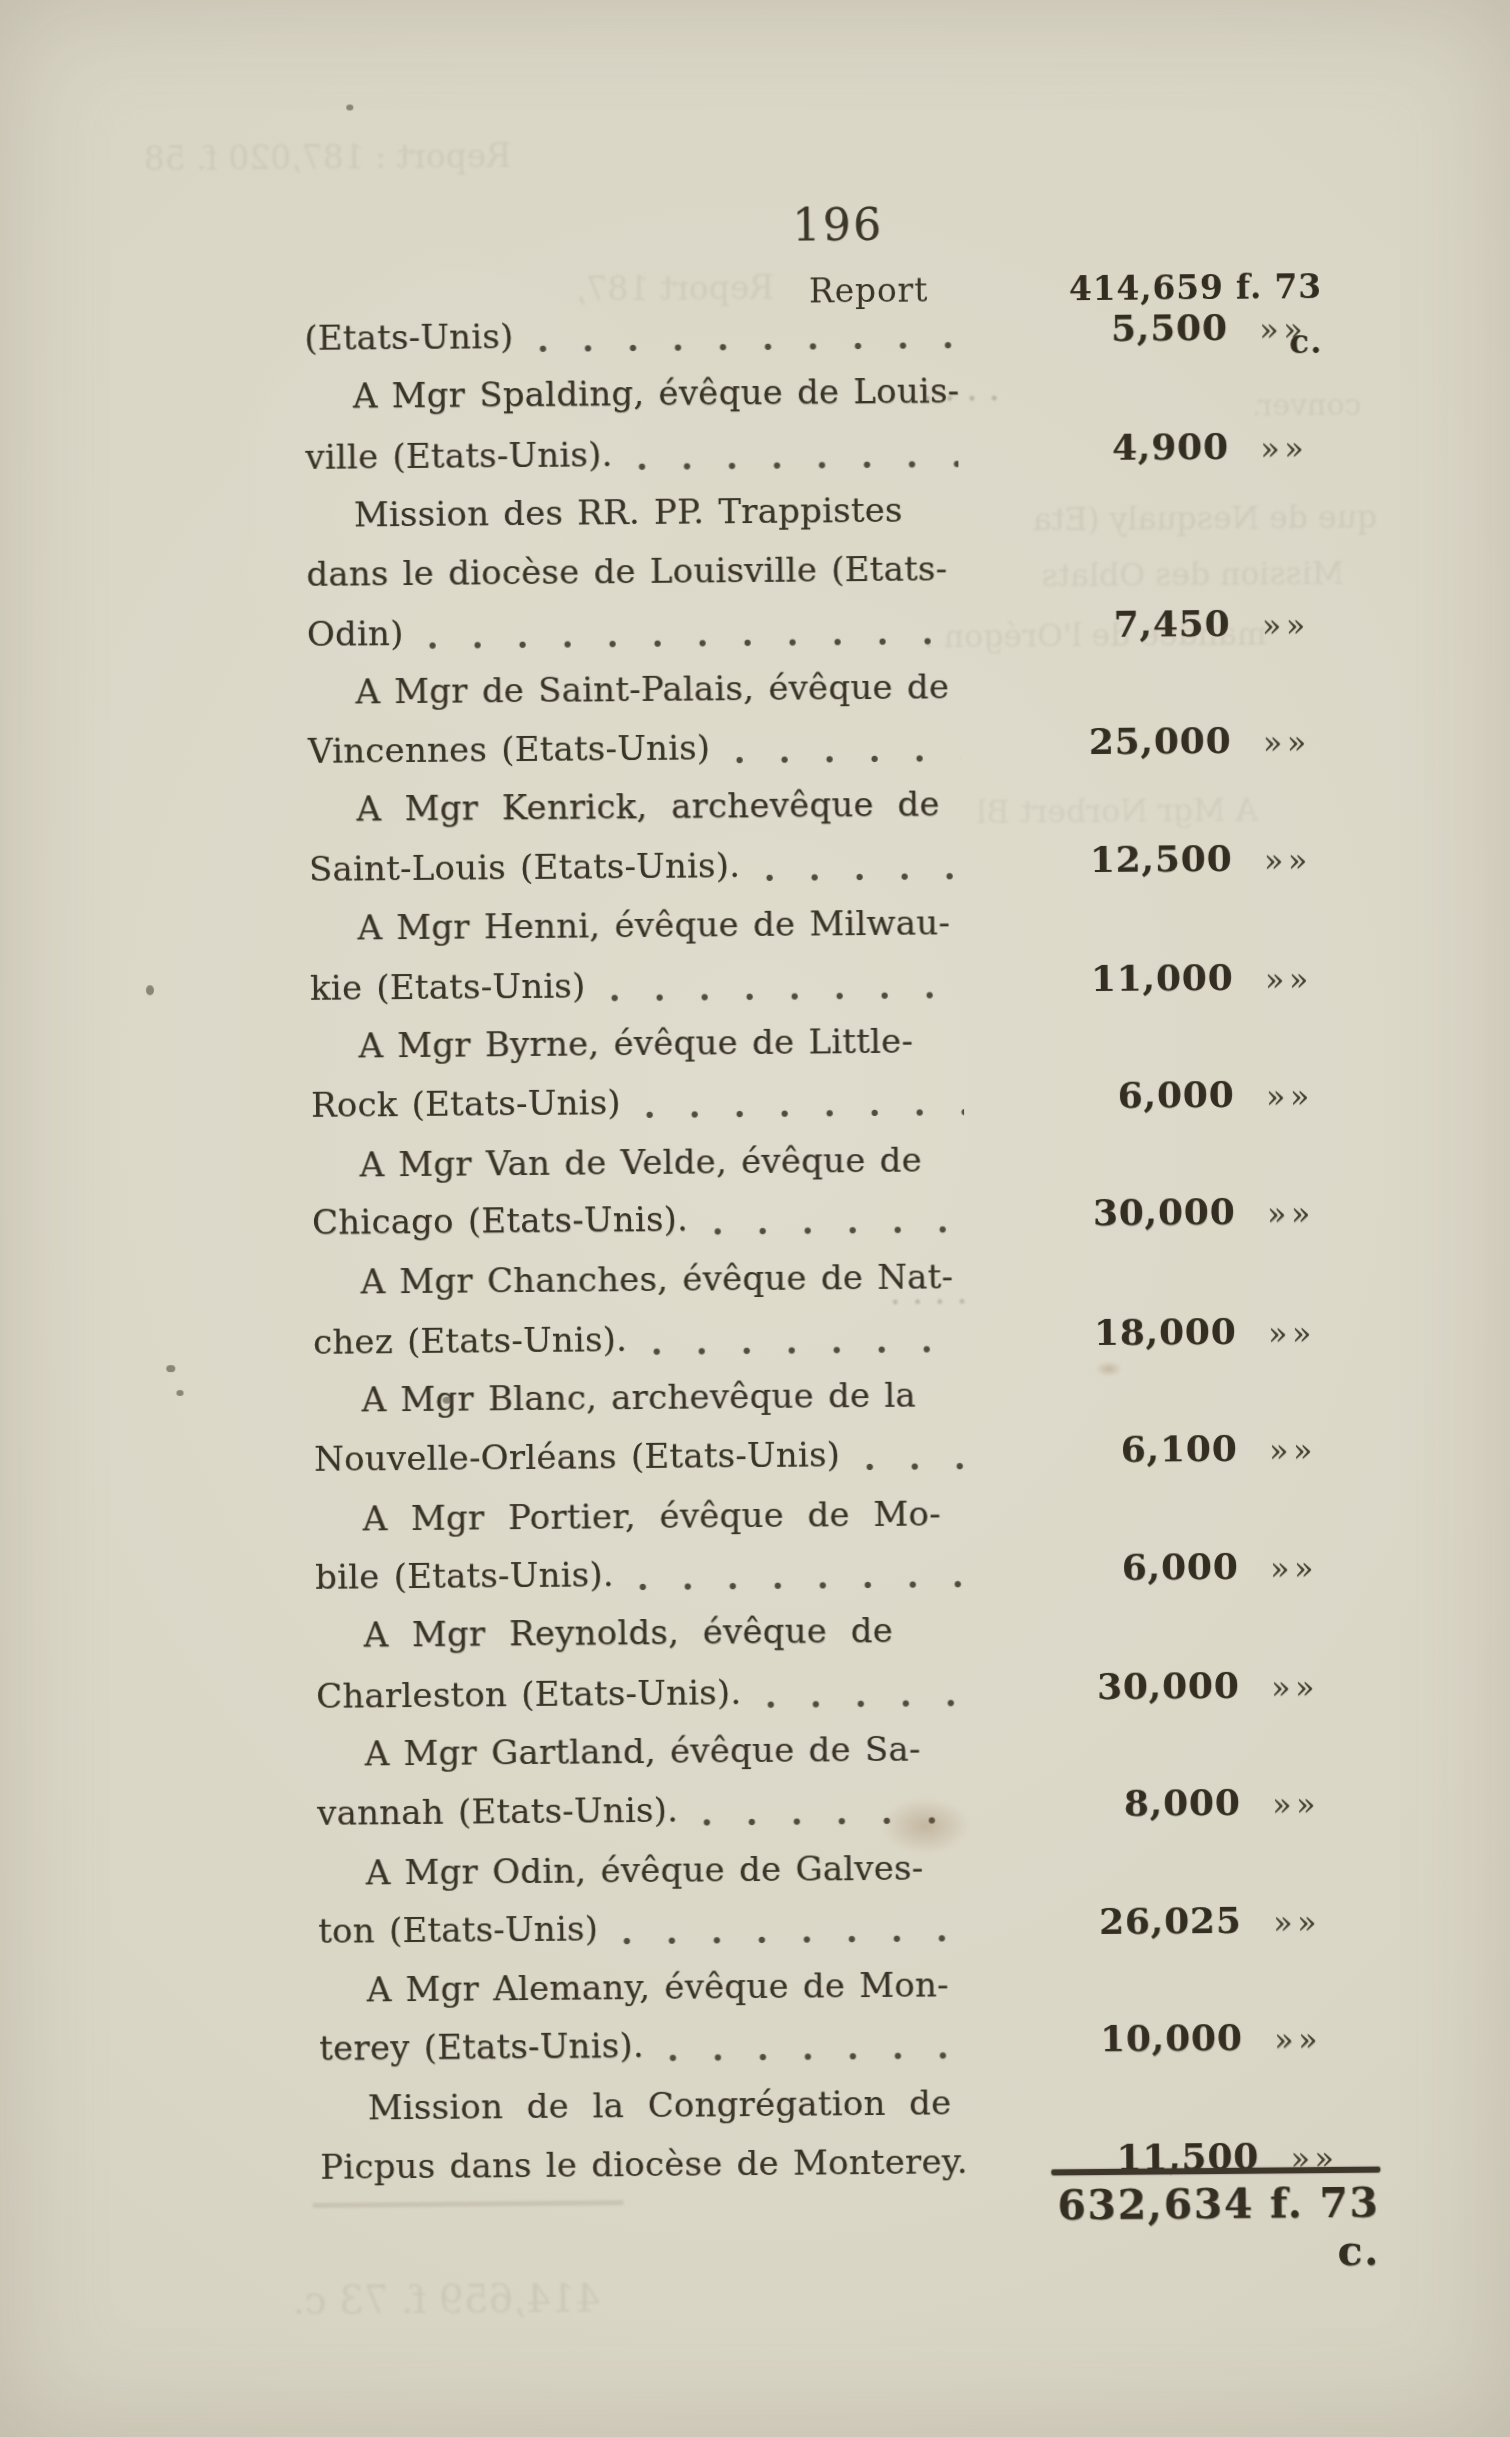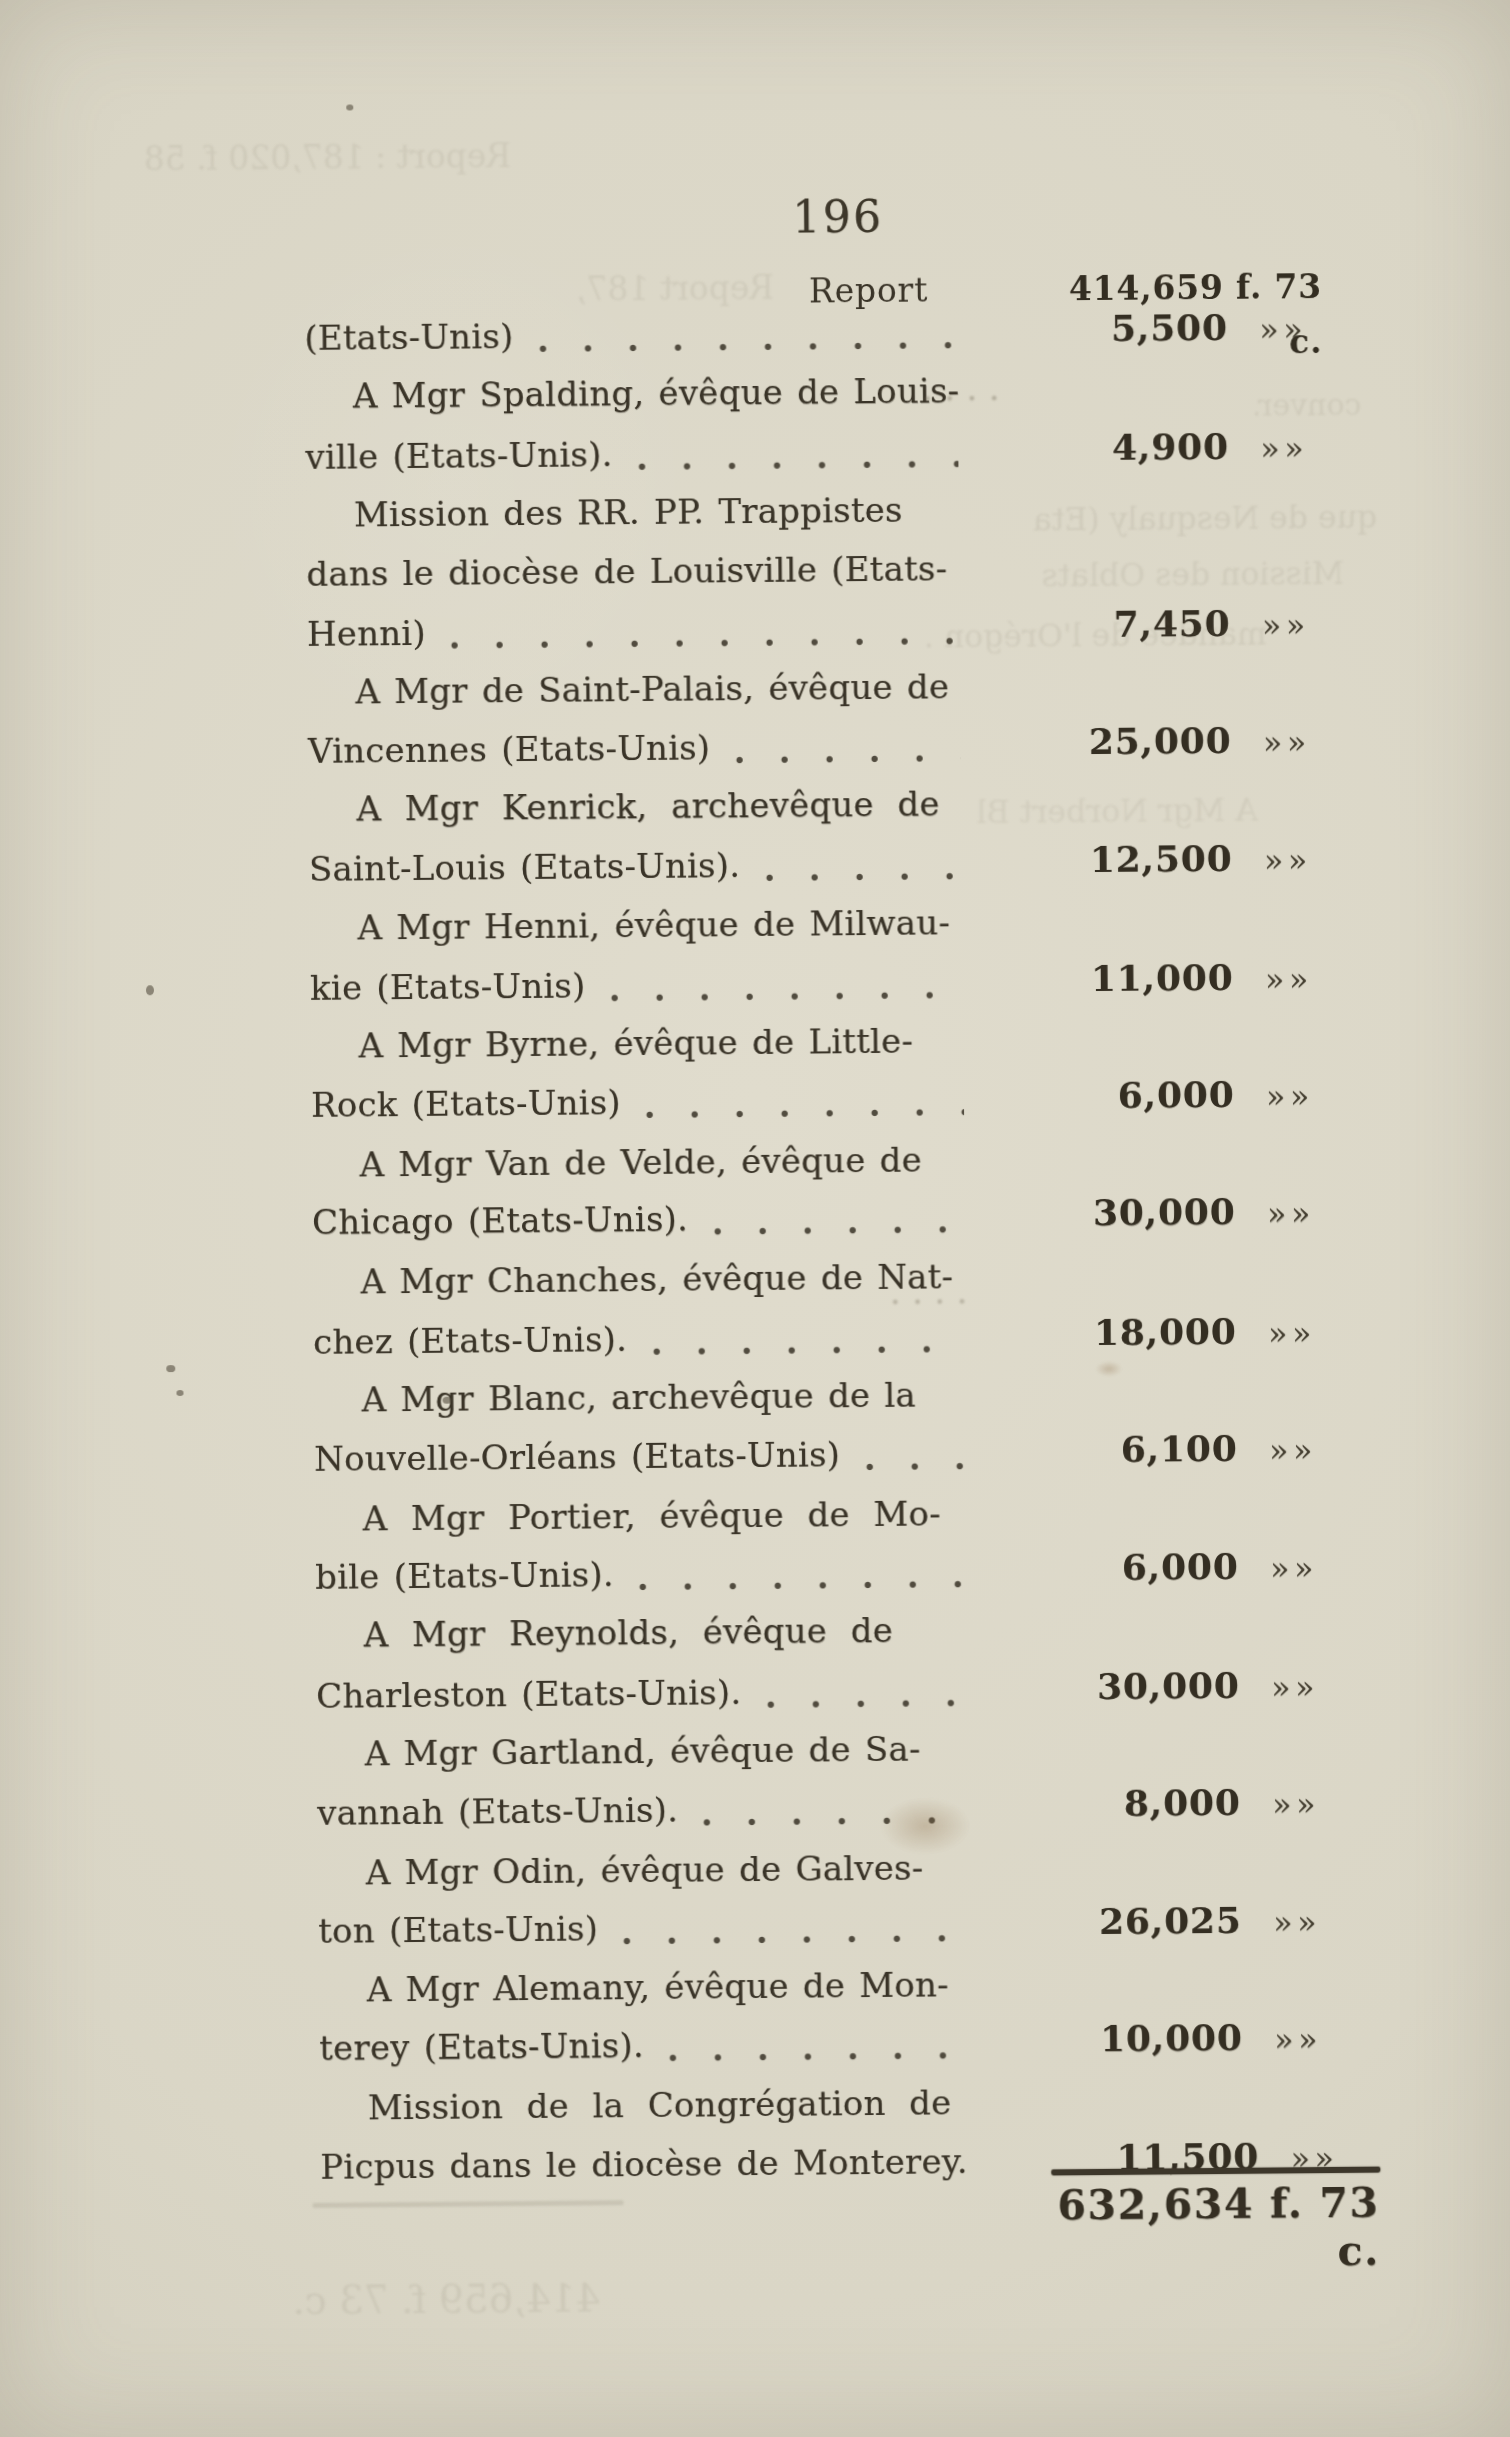--- a/index.html
+++ b/index.html
@@ -14,21 +14,21 @@
     font-family:"DejaVu Serif","Liberation Serif",serif;
     color:#3a3428;
   }
   .content{
     position:absolute;inset:0;
     transform:rotate(-0.5deg);
     transform-origin:50% 50%;
     filter:blur(0.2px);
   }
   .pagenum{
-    position:absolute;left:801px;top:192px;
+    position:absolute;left:801px;top:200px;
     font-size:44px;letter-spacing:2.4px;color:#3d372a;
     text-shadow:0.4px 0.4px 0.8px rgba(46,40,28,0.45);
   }
   .report-line{position:absolute;left:0;top:264px;width:100%;height:55px;line-height:55px;}
   .report-label{position:absolute;left:817px;font-size:33px;letter-spacing:0.8px;}
   .report-amount{position:absolute;left:1047px;width:283px;text-align:right;
     font-size:33px;font-weight:600;letter-spacing:0.8px;color:#332d21;}
   .entries{position:absolute;left:0;top:305px;width:100%;}
   .row{
     display:flex;align-items:stretch;
@@ -102,21 +102,21 @@
     <span class="amt"></span>
     <span class="mark"></span>
   </div>
         <div class="row">
     <span class="txt">dans le diocèse de Louisville (Etats-</span>
     <span class="dots"></span>
     <span class="amt"></span>
     <span class="mark"></span>
   </div>
         <div class="row has-dots">
-    <span class="txt">Henni)</span>
+    <span class="txt">Odin)</span>
     <span class="dots"></span>
     <span class="amt">7,450</span>
     <span class="mark">»»</span>
   </div>
         <div class="row indent">
     <span class="txt">A Mgr de Saint-Palais, évêque de</span>
     <span class="dots"></span>
     <span class="amt"></span>
     <span class="mark"></span>
   </div>

